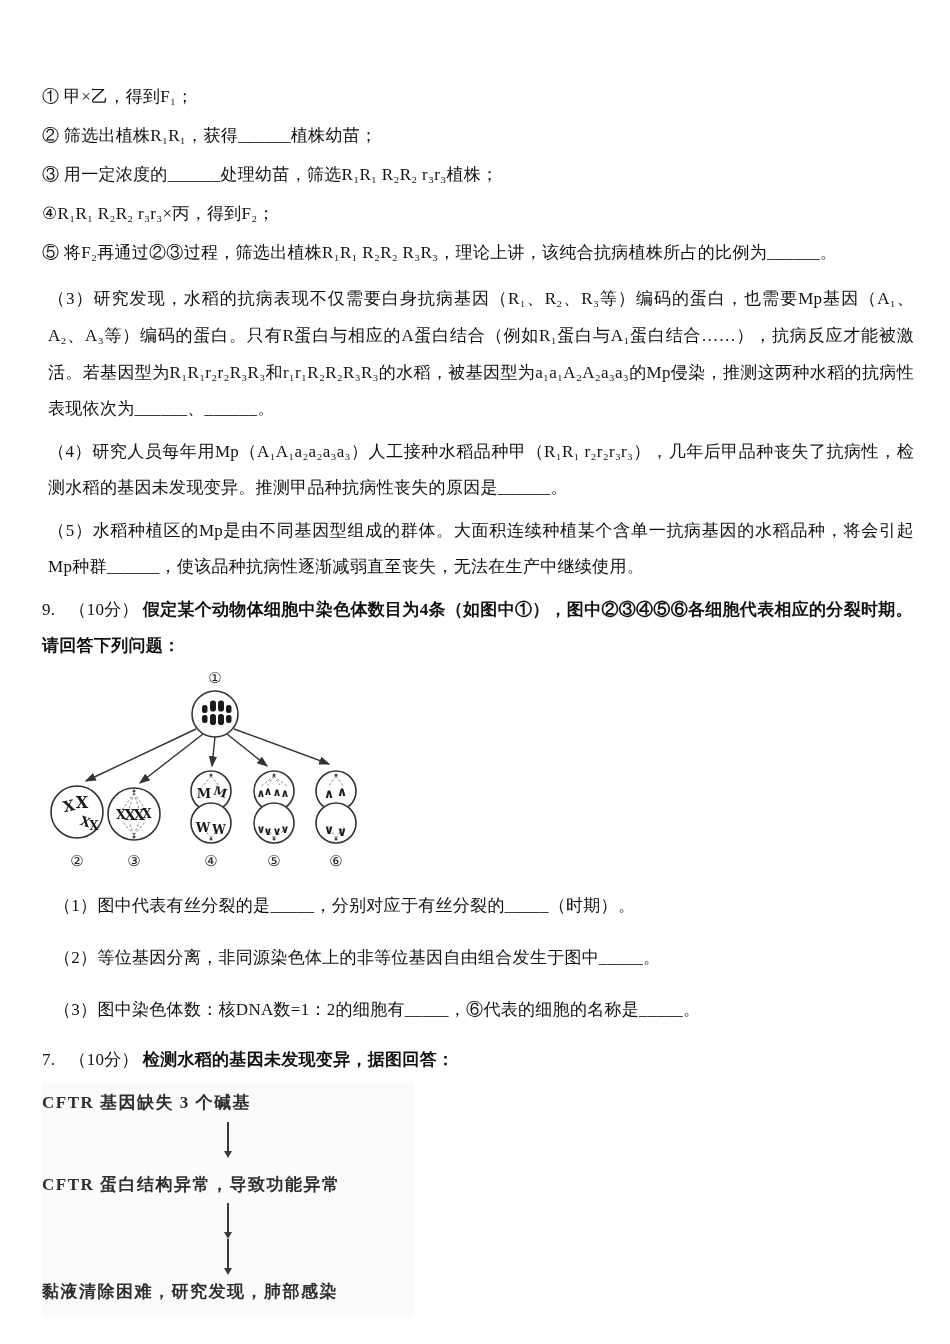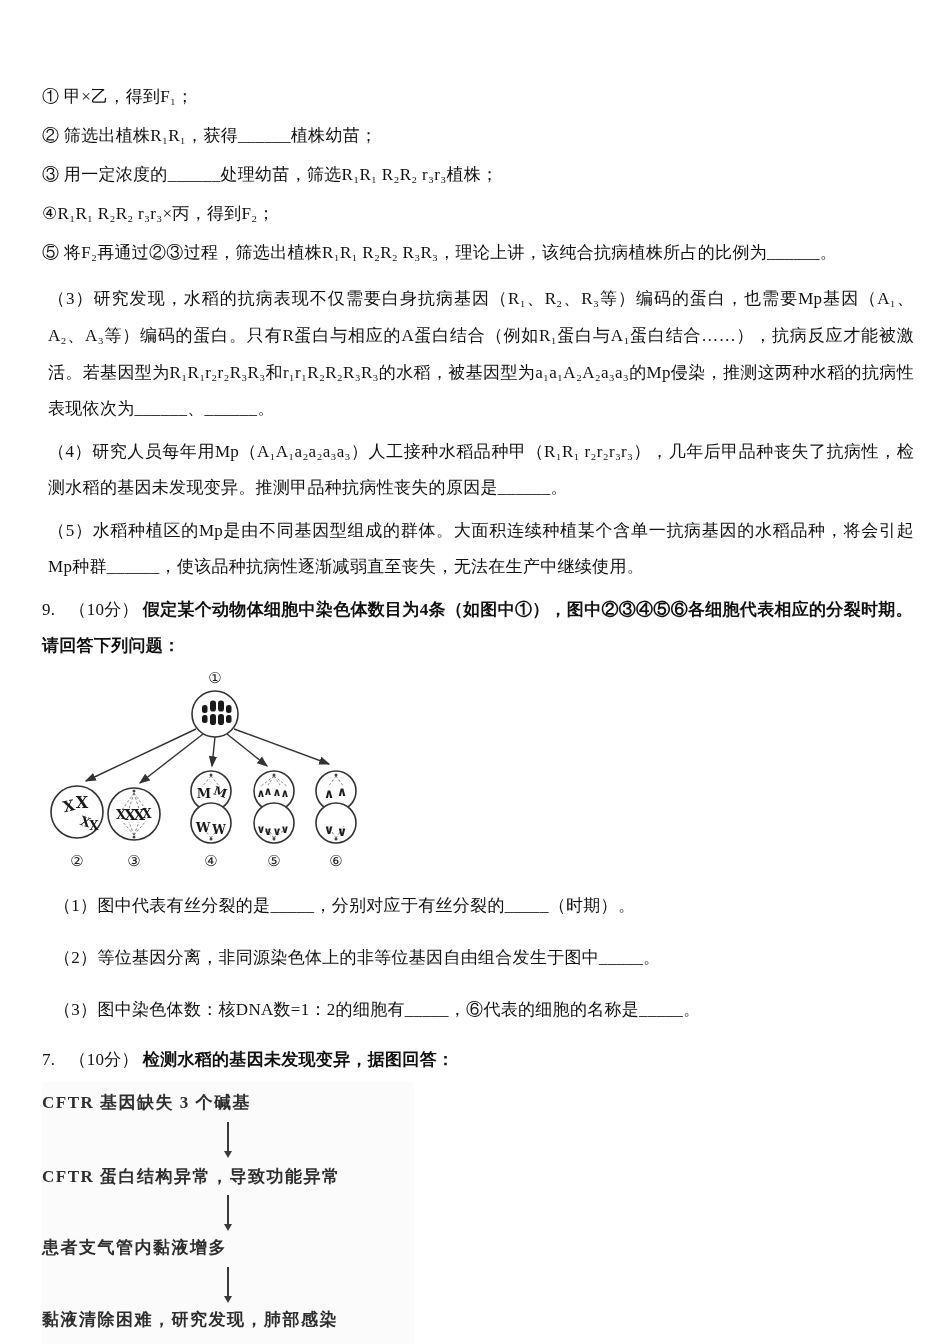--- a/index.html
+++ b/index.html
@@ -185,21 +185,20 @@
   </section>
 
   <section>
     <p class="qhead">
       <span class="qnum">7.</span><span class="qpts">（10分）</span><span class="bold">检测水稻的基因未发现变异，据图回答：</span>
     </p>
 
     <div class="flowchart">
       <div class="flow-node">CFTR 基因缺失 3 个碱基</div>
       <div class="flow-arrow"></div>
-      <div class="flow-node" style="margin-top:12px;">CFTR 蛋白结构异常，导致功能异常</div>
+      <div class="flow-node" style="margin-top:20px;">CFTR 蛋白结构异常，导致功能异常</div>
       <div class="flow-arrow"></div>
-      <div class="flow-node" style="margin-top:10px;">患者支气管内黏液增多</div>
       <div class="flow-arrow"></div>
       <div class="flow-node" style="margin-top:10px;">黏液清除困难，研究发现，肺部感染</div>
     </div>
   </section>
 
 </div>
 
 </body></html>

